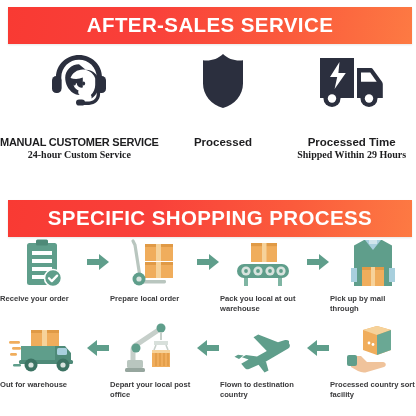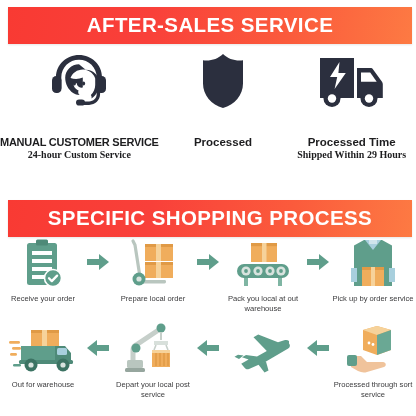--- a/index.html
+++ b/index.html
@@ -108,25 +108,25 @@
   }
   .step-icon {
     height: 52px;
     display: flex;
     align-items: flex-end;
     justify-content: center;
   }
   .step-label {
     font-size: 7.6px;
     color: #3a3a3c;
-    text-align: center;
+    text-align: left;
     line-height: 1.28;
     margin-top: 6px;
     width: 86px;
-    font-weight: normal;
+    font-weight: bold;
   }
   .arrow-cell {
     width: 24px;
     height: 52px;
     display: flex;
     align-items: center;
     justify-content: center;
   }
 </style>
 </head>
@@ -279,58 +279,59 @@
             <rect x="6" y="24" width="38" height="24" fill="#5f9e8b"></rect>
             <path d="M17 2h16l-8 10z" fill="#a8cfdd"></path>
             <rect x="21" y="2" width="8" height="4" fill="#cfe4ec"></rect>
             <rect x="3" y="30" width="6" height="14" fill="#a8cfdd"></rect>
             <rect x="41" y="30" width="6" height="14" fill="#a8cfdd"></rect>
             <rect x="14" y="29" width="22" height="19" fill="#f0ad5c"></rect>
             <rect x="14" y="29" width="22" height="3" fill="#e09a46"></rect>
             <rect x="23" y="29" width="4" height="19" fill="#f6d29a"></rect>
           </svg>
         </div>
-        <div class="step-label">Pick up by order service</div>
+        <div class="step-label">Pick up by mail through</div>
       </div>
 
     </div>
 
     <div class="process-row reverse">
 
       <div class="step">
         <div class="step-icon">
           <svg width="56" height="50" viewBox="0 0 56 50" aria-hidden="true">
             <path d="M18 6l14-4 14 4v20l-14 5-14-5z" fill="#f0ad5c"></path>
             <path d="M32 2l14 4-14 5-14-5z" fill="#f6d29a"></path>
             <path d="M32 11l14-5v20l-14 5z" fill="#6aa894"></path>
             <circle cx="24" cy="19" r="1.4" fill="#ffffff"></circle>
             <circle cx="28" cy="20.5" r="1.4" fill="#ffffff"></circle>
             <path d="M6 32h10l6 6h16c3 0 4 4 1 5l-17 5c-3 1-6 .5-9-1l-7-4z" fill="#f0c39b"></path>
             <rect x="2" y="31" width="10" height="11" rx="2" fill="#5f9e8b"></rect>
           </svg>
         </div>
-        <div class="step-label">Processed through sort service</div>
+        <div class="step-label">Processed country sort facility</div>
       </div>
 
       <div class="arrow-cell">
         <svg width="22" height="16" viewBox="0 0 22 16" aria-hidden="true">
           <path fill="#5f9e8b" d="M22 5H10V0L0 8l10 8v-5h12z"></path>
         </svg>
       </div>
 
       <div class="step">
         <div class="step-icon">
           <svg width="60" height="44" viewBox="0 0 60 44" aria-hidden="true">
             <g fill="#5f9e8b">
               <path d="M56 13.5c1.5 1.5 1.2 3.8-.8 5L33 31.5 16 39c-1.5.7-3.2.3-4.2-.9l-3.6-4.3 7.4-4.2-6.6-2.3 4-2.4 11 1.6 9.8-5.6L20.5 7.2l4.7-2.7 19.8 7.8 6.2-2c2-.6 3.7-.3 4.8.8z"></path>
               <path d="M25 34l6.5 8.5 4-2-2.6-9.2z"></path>
               <path d="M6 29l-4.5-2.2 3.5-2.1 5.5.8z"></path>
             </g>
           </svg>
         </div>
+        <div class="step-label">Flown to destination country</div>
       </div>
 
       <div class="arrow-cell">
         <svg width="22" height="16" viewBox="0 0 22 16" aria-hidden="true">
           <path fill="#5f9e8b" d="M22 5H10V0L0 8l10 8v-5h12z"></path>
         </svg>
       </div>
 
       <div class="step">
         <div class="step-icon">
@@ -343,21 +344,21 @@
             <path d="M33 23l-2 5M43 23l2 5" stroke="#c6cfca" stroke-width="1.6" fill="none"></path>
             <rect x="29" y="28" width="18" height="17" fill="#f0ad5c"></rect>
             <g stroke="#e09a46" stroke-width="1.5">
               <path d="M33 29v15M37 29v15M41 29v15M45 29v15"></path>
             </g>
             <rect x="29" y="28" width="18" height="3" fill="#f6d29a"></rect>
             <rect x="4" y="38" width="16" height="8" rx="1.5" fill="#b9c6bf"></rect>
             <rect x="2" y="46" width="20" height="4" rx="1.5" fill="#96a69e"></rect>
           </svg>
         </div>
-        <div class="step-label">Depart your local post service</div>
+        <div class="step-label">Depart your local post office</div>
       </div>
 
       <div class="arrow-cell">
         <svg width="22" height="16" viewBox="0 0 22 16" aria-hidden="true">
           <path fill="#5f9e8b" d="M22 5H10V0L0 8l10 8v-5h12z"></path>
         </svg>
       </div>
 
       <div class="step">
         <div class="step-icon">

